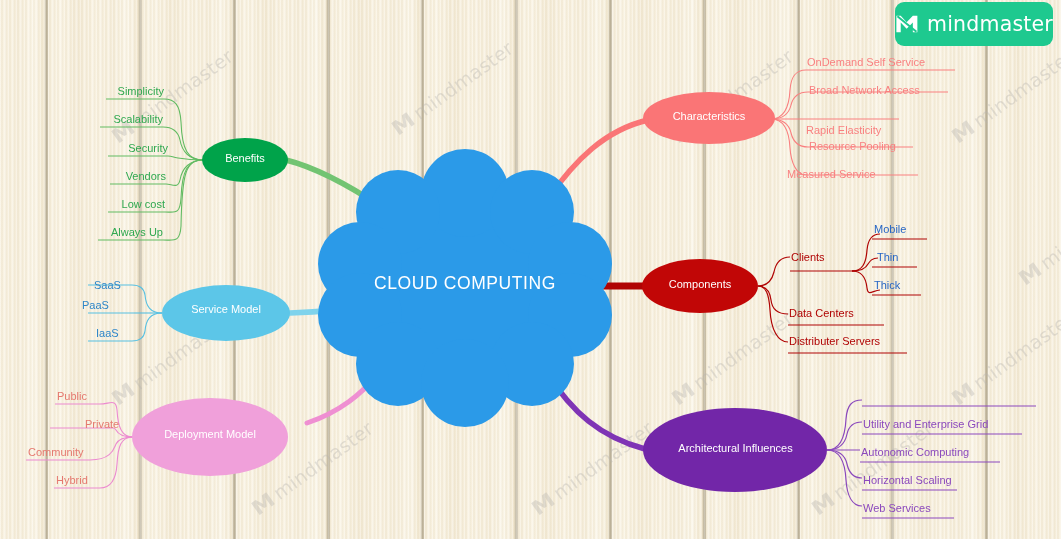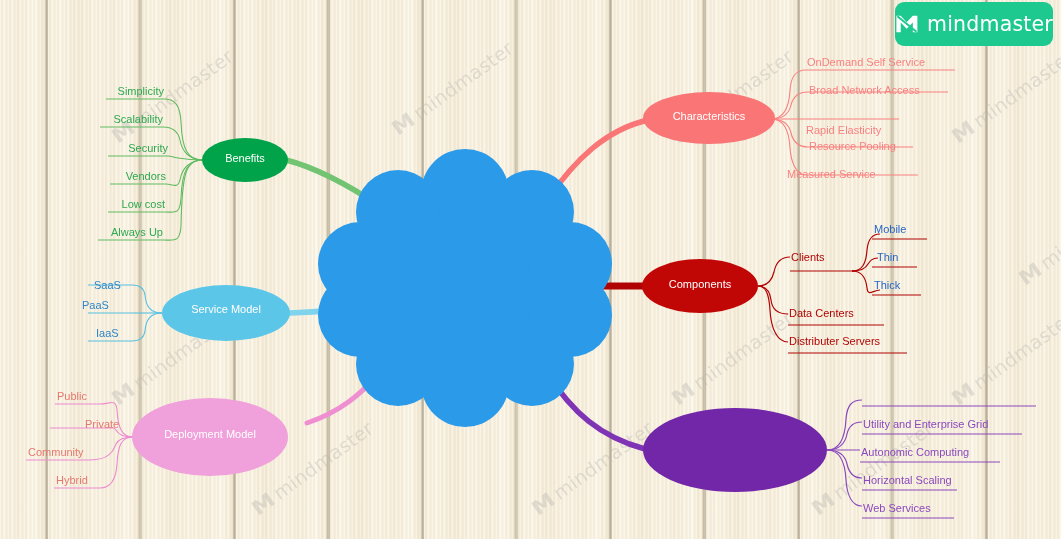--- a/index.html
+++ b/index.html
@@ -275,26 +275,28 @@
     </g>
 
     <ellipse cx="245" cy="160" rx="43" ry="22" fill="#00a34a"></ellipse>
     <ellipse cx="226" cy="313" rx="64" ry="28" fill="#5cc6e8"></ellipse>
     <ellipse cx="210" cy="437" rx="78" ry="39" fill="#f0a0da"></ellipse>
     <ellipse cx="709" cy="118" rx="66" ry="26" fill="#fa7576"></ellipse>
     <ellipse cx="700" cy="286" rx="58" ry="27" fill="#c10606"></ellipse>
     <ellipse cx="735" cy="450" rx="92" ry="42" fill="#7226a8"></ellipse>
   </svg>
 
+  <div id="center-label">CLOUD COMPUTING</div>
 
   <div class="branch-label" style="left:195px; top:152px; width:100px;">Benefits</div>
   <div class="branch-label" style="left:156px; top:303px; width:140px;">Service Model</div>
   <div class="branch-label" style="left:125px; top:428px; width:170px;">Deployment Model</div>
   <div class="branch-label" style="left:639px; top:110px; width:140px;">Characteristics</div>
   <div class="branch-label" style="left:640px; top:278px; width:120px;">Components</div>
+  <div class="branch-label" style="left:643px; top:442px; width:185px;">Architectural Influences</div>
 
   <div class="leaf r" style="left:44px; top:84px; width:120px; color:#2fa84f;">Simplicity</div>
   <div class="leaf r" style="left:43px; top:112px; width:120px; color:#2fa84f;">Scalability</div>
   <div class="leaf r" style="left:48px; top:141px; width:120px; color:#2fa84f;">Security</div>
   <div class="leaf r" style="left:46px; top:169px; width:120px; color:#2fa84f;">Vendors</div>
   <div class="leaf r" style="left:45px; top:197px; width:120px; color:#2fa84f;">Low cost</div>
   <div class="leaf r" style="left:43px; top:225px; width:120px; color:#2fa84f;">Always Up</div>
 
   <div class="leaf l" style="left:94px; top:270px; color:#2e86c8;margin-top:8px;">SaaS</div>
   <div class="leaf l" style="left:82px; top:298px; color:#2e86c8;">PaaS</div>

